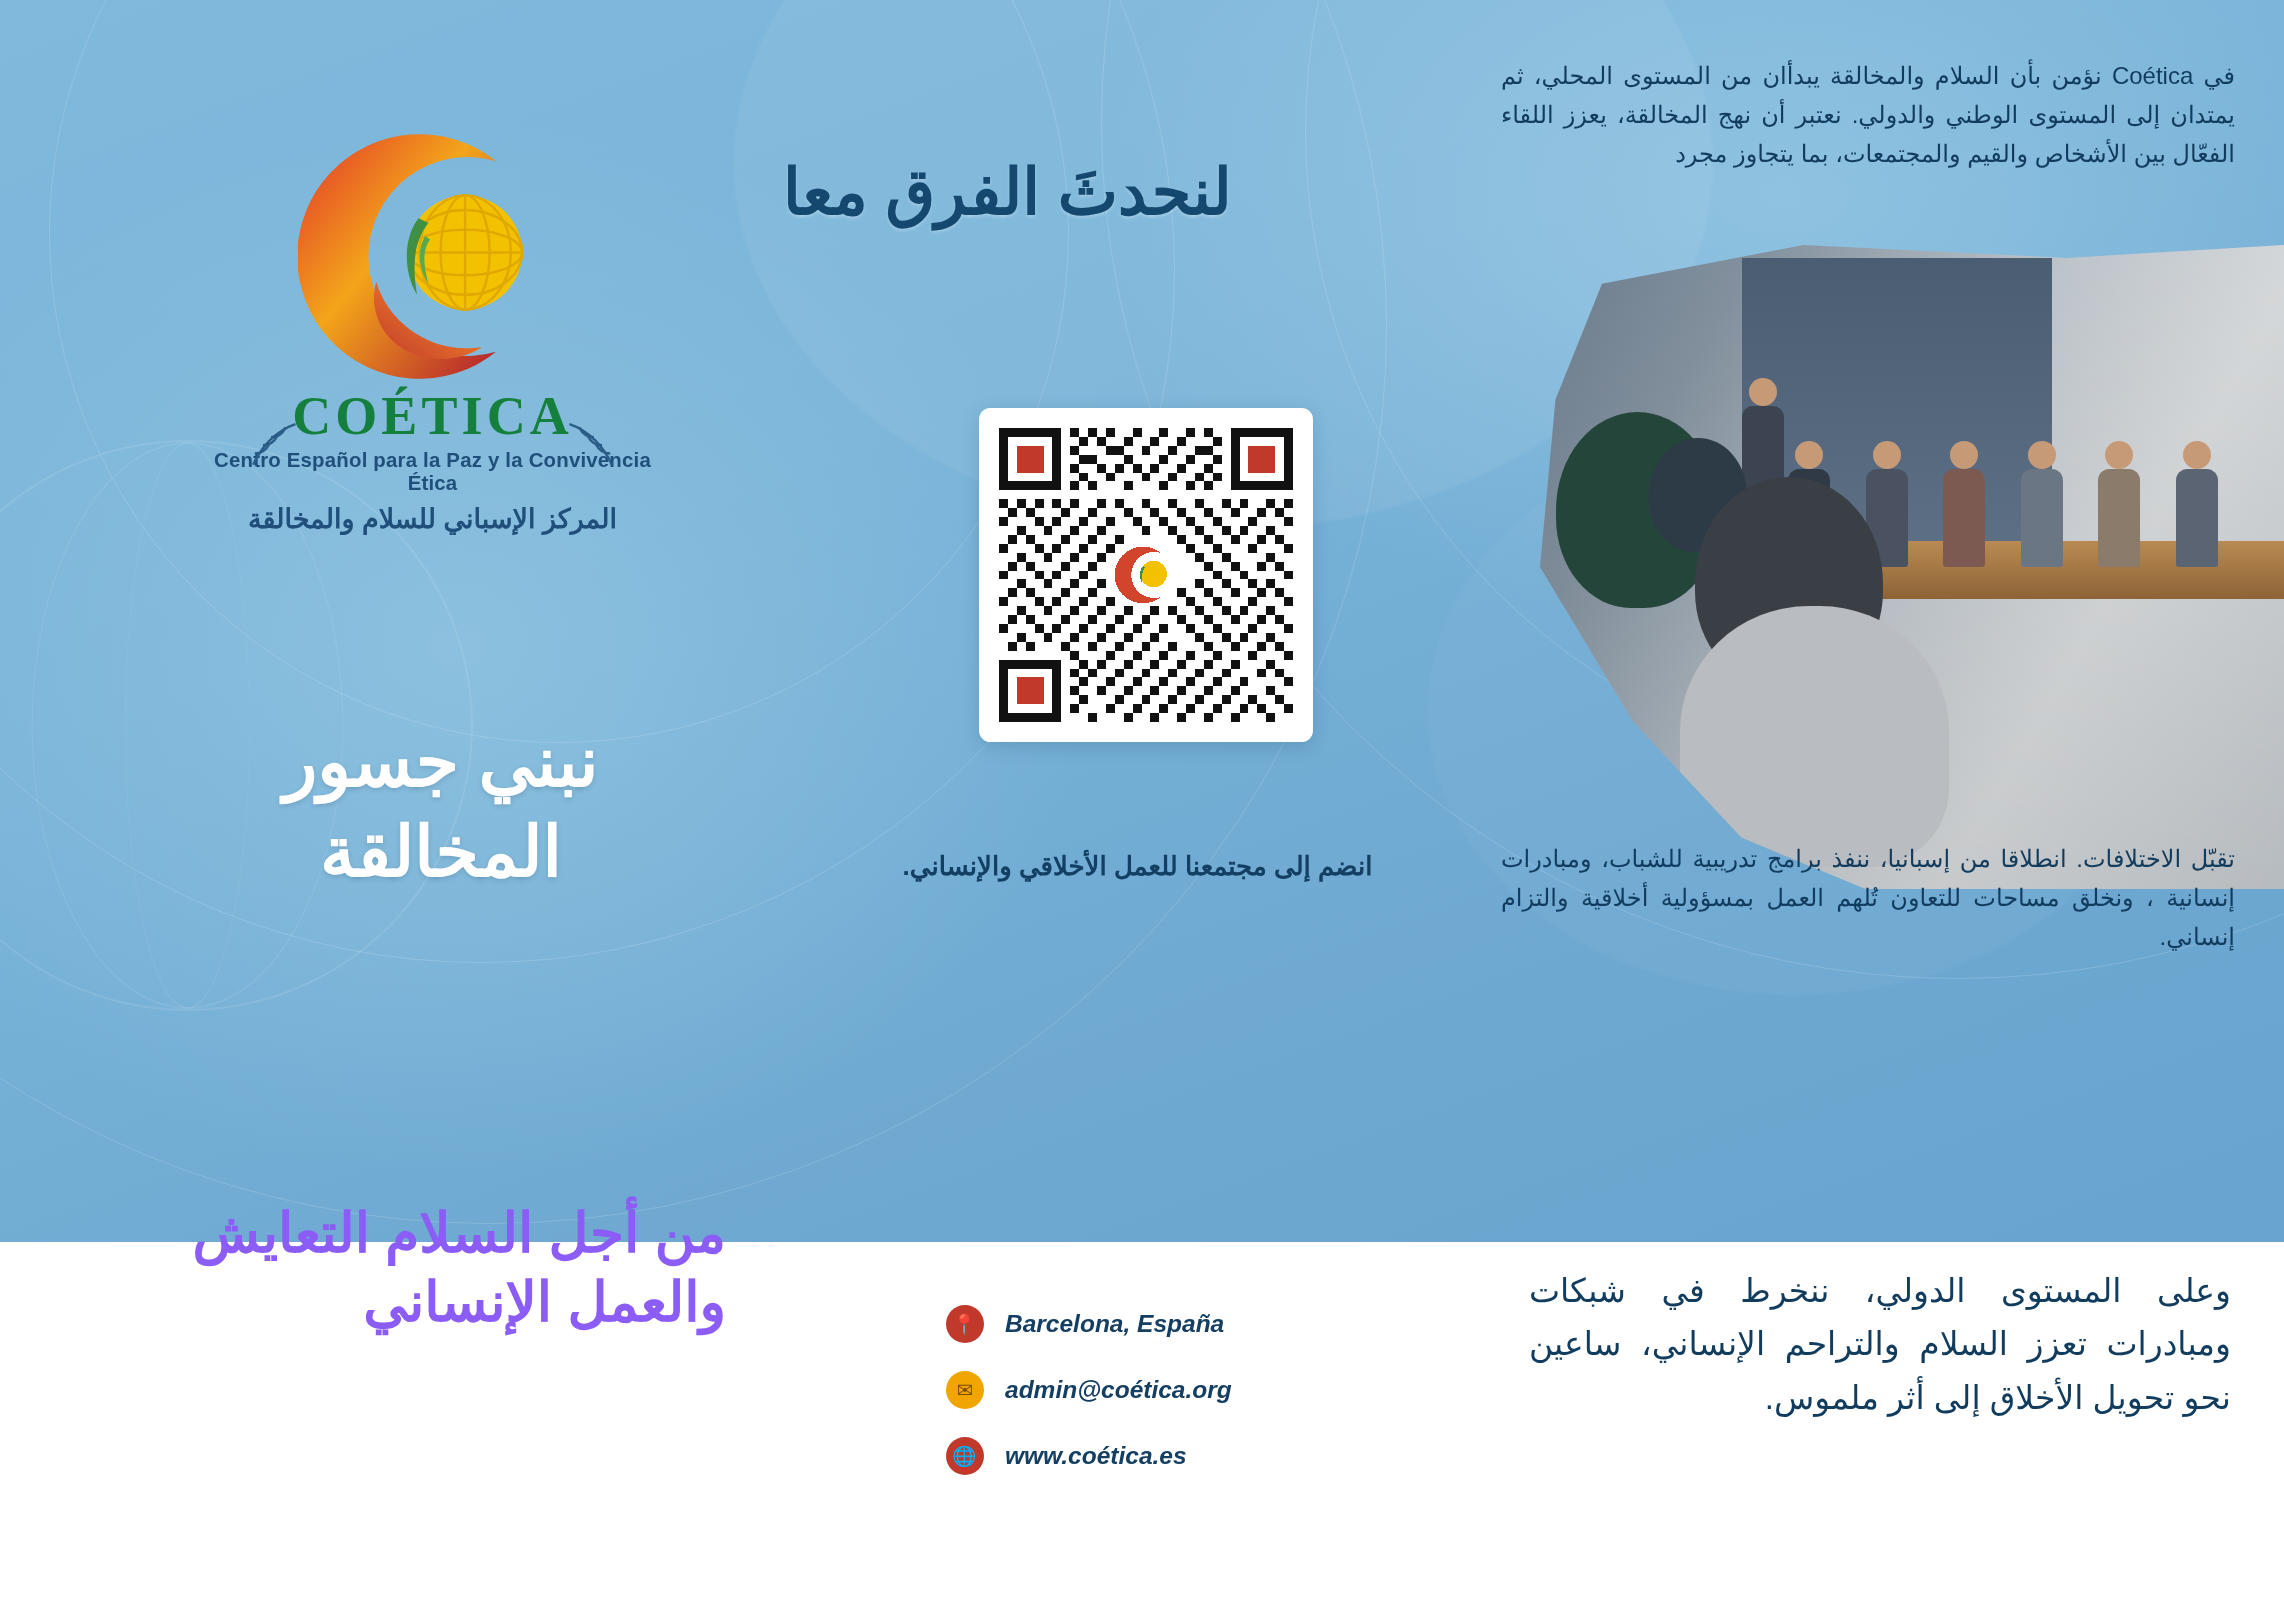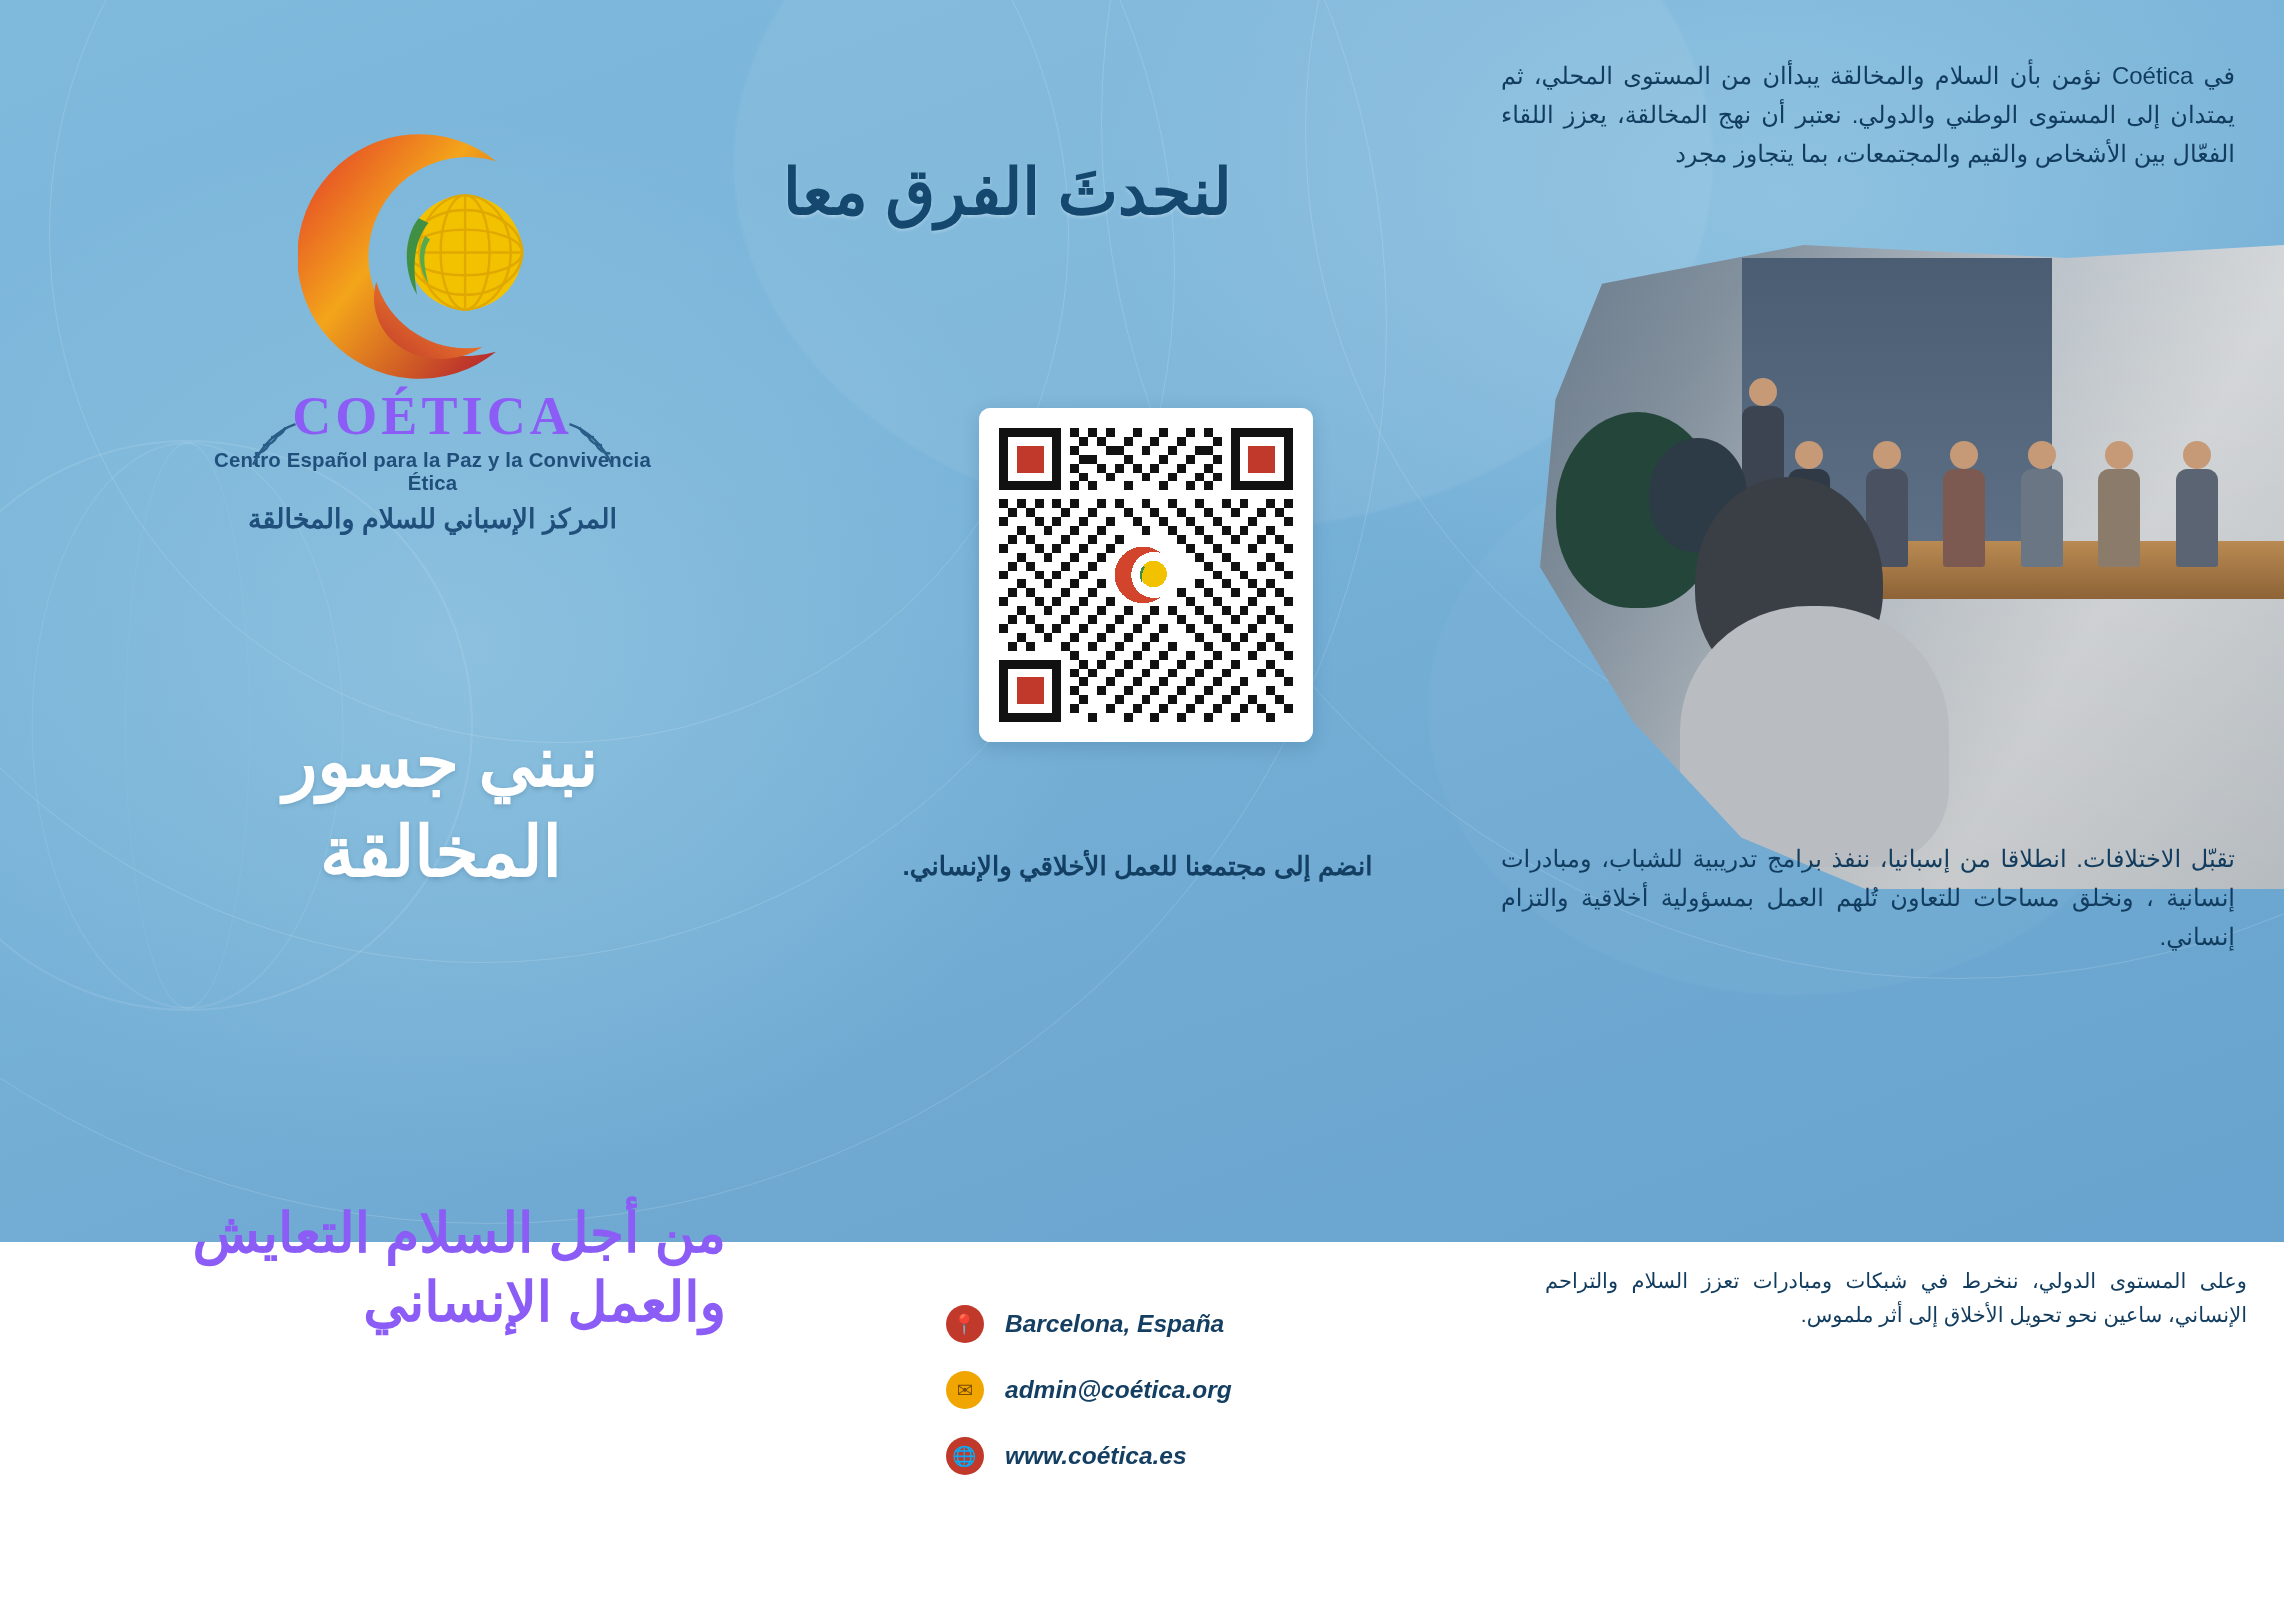--- a/index.html
+++ b/index.html
@@ -56,21 +56,21 @@
     background: #fff;
   }
   
   .logo-wrap {
     position: absolute; left: 204px; top: 122px; width: 457px; text-align: center;
   }
   .logo-mark { width: 269px; height: 269px; margin: 0 auto; }
   .logo-title {
     font-family: "Liberation Serif", serif;
     font-size: 54px; letter-spacing: 4.1px; font-weight: 700;
-    color: #8b5cf6; margin-top: -6.5px;
+    color: #15803d; margin-top: -6.5px;
   }
   .logo-sub-es {
     font-size: 20.4px; color: #1f4f7a; font-weight: 600; margin-top: 2px;
     letter-spacing: 0.2px;
   }
   .logo-sub-ar {
     font-size: 27px; color: #1f4f7a; font-weight: 700; margin-top: 8.2px;
     direction: rtl;
   }
   .leaf-left, .leaf-right {
@@ -131,22 +131,22 @@
     direction: rtl; text-align: justify; color: #123c5e;
     font-size: 24px; line-height: 1.62;
   }
   .para-top {
     position: absolute; right: 49px; top: 57px; width: 734px;
   }
   .para-mid {
     position: absolute; right: 49px; top: 840px; width: 734px;
   }
   .para-bottom {
-    position: absolute; right: 37px; top: 1264px; width: 702px;
-    font-size: 21px;
+    position: absolute; right: 53px; top: 1264px; width: 702px;
+    font-size: 33px;
   }
   .photo-blob {
     position: absolute; right: 0px; top: 245px; width: 775px; height: 644px;
     overflow: hidden;
   }
   .photo-blob .photo-inner {
     position: absolute; inset: 0;
     background:
       linear-gradient(180deg, rgba(0,0,0,.06), rgba(0,0,0,.12)),
       linear-gradient(120deg, #6d7f92 0%, #8b9aa8 22%, #c7cfd6 48%, #e3e6e8 70%, #cfd5da 100%);

